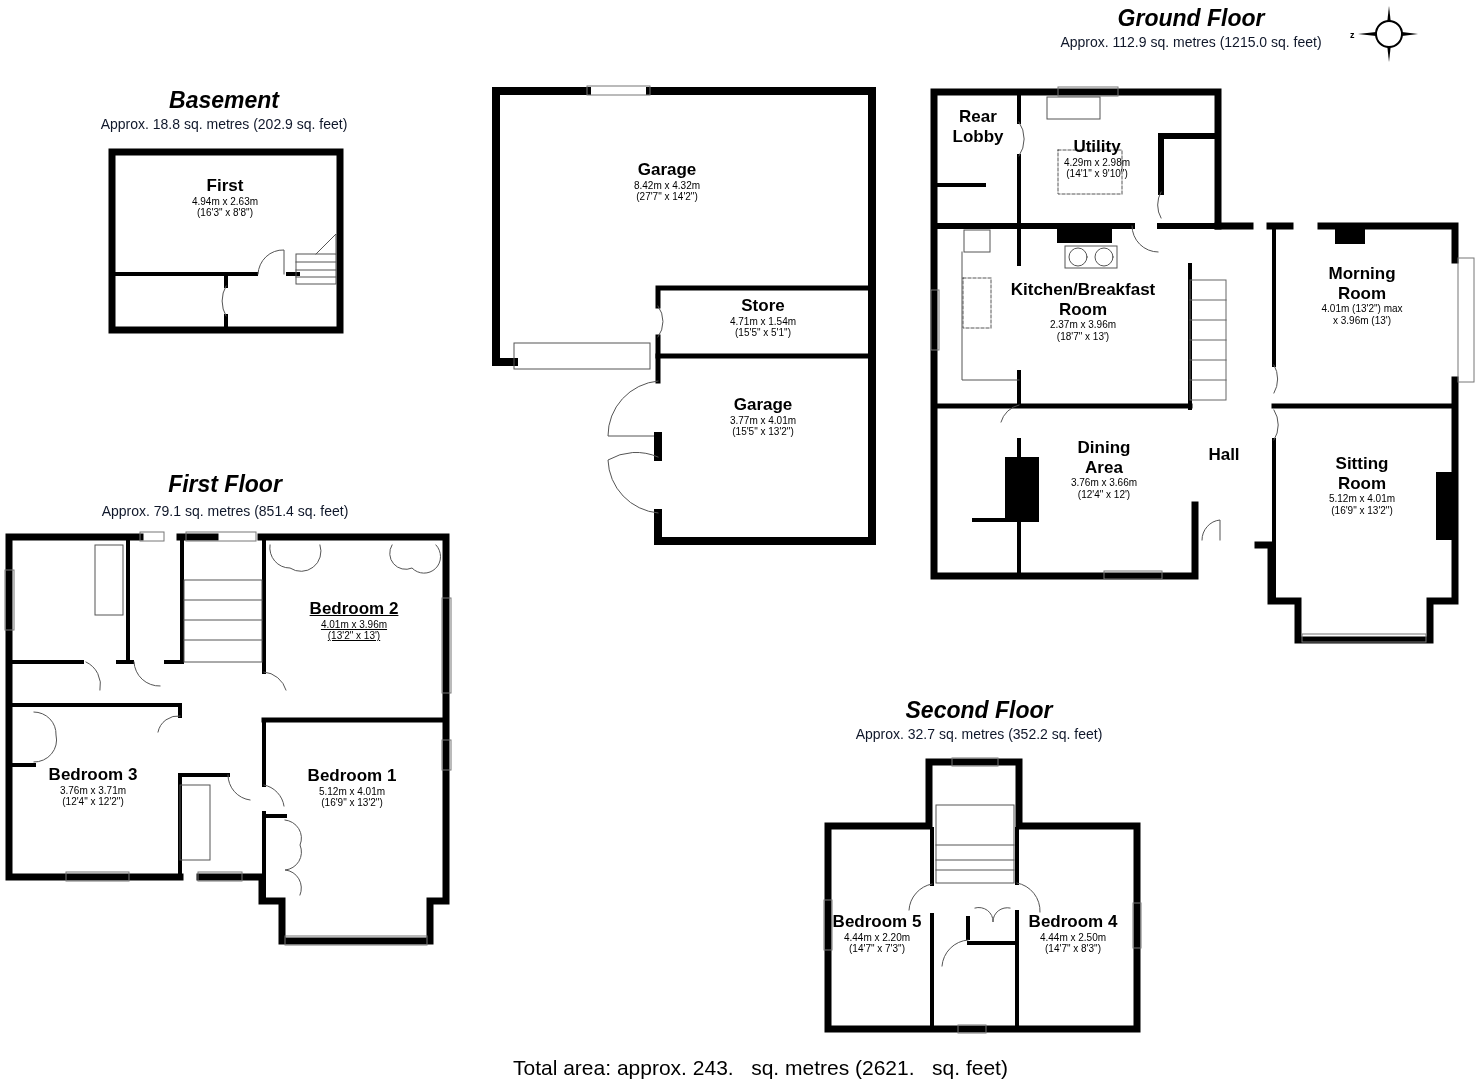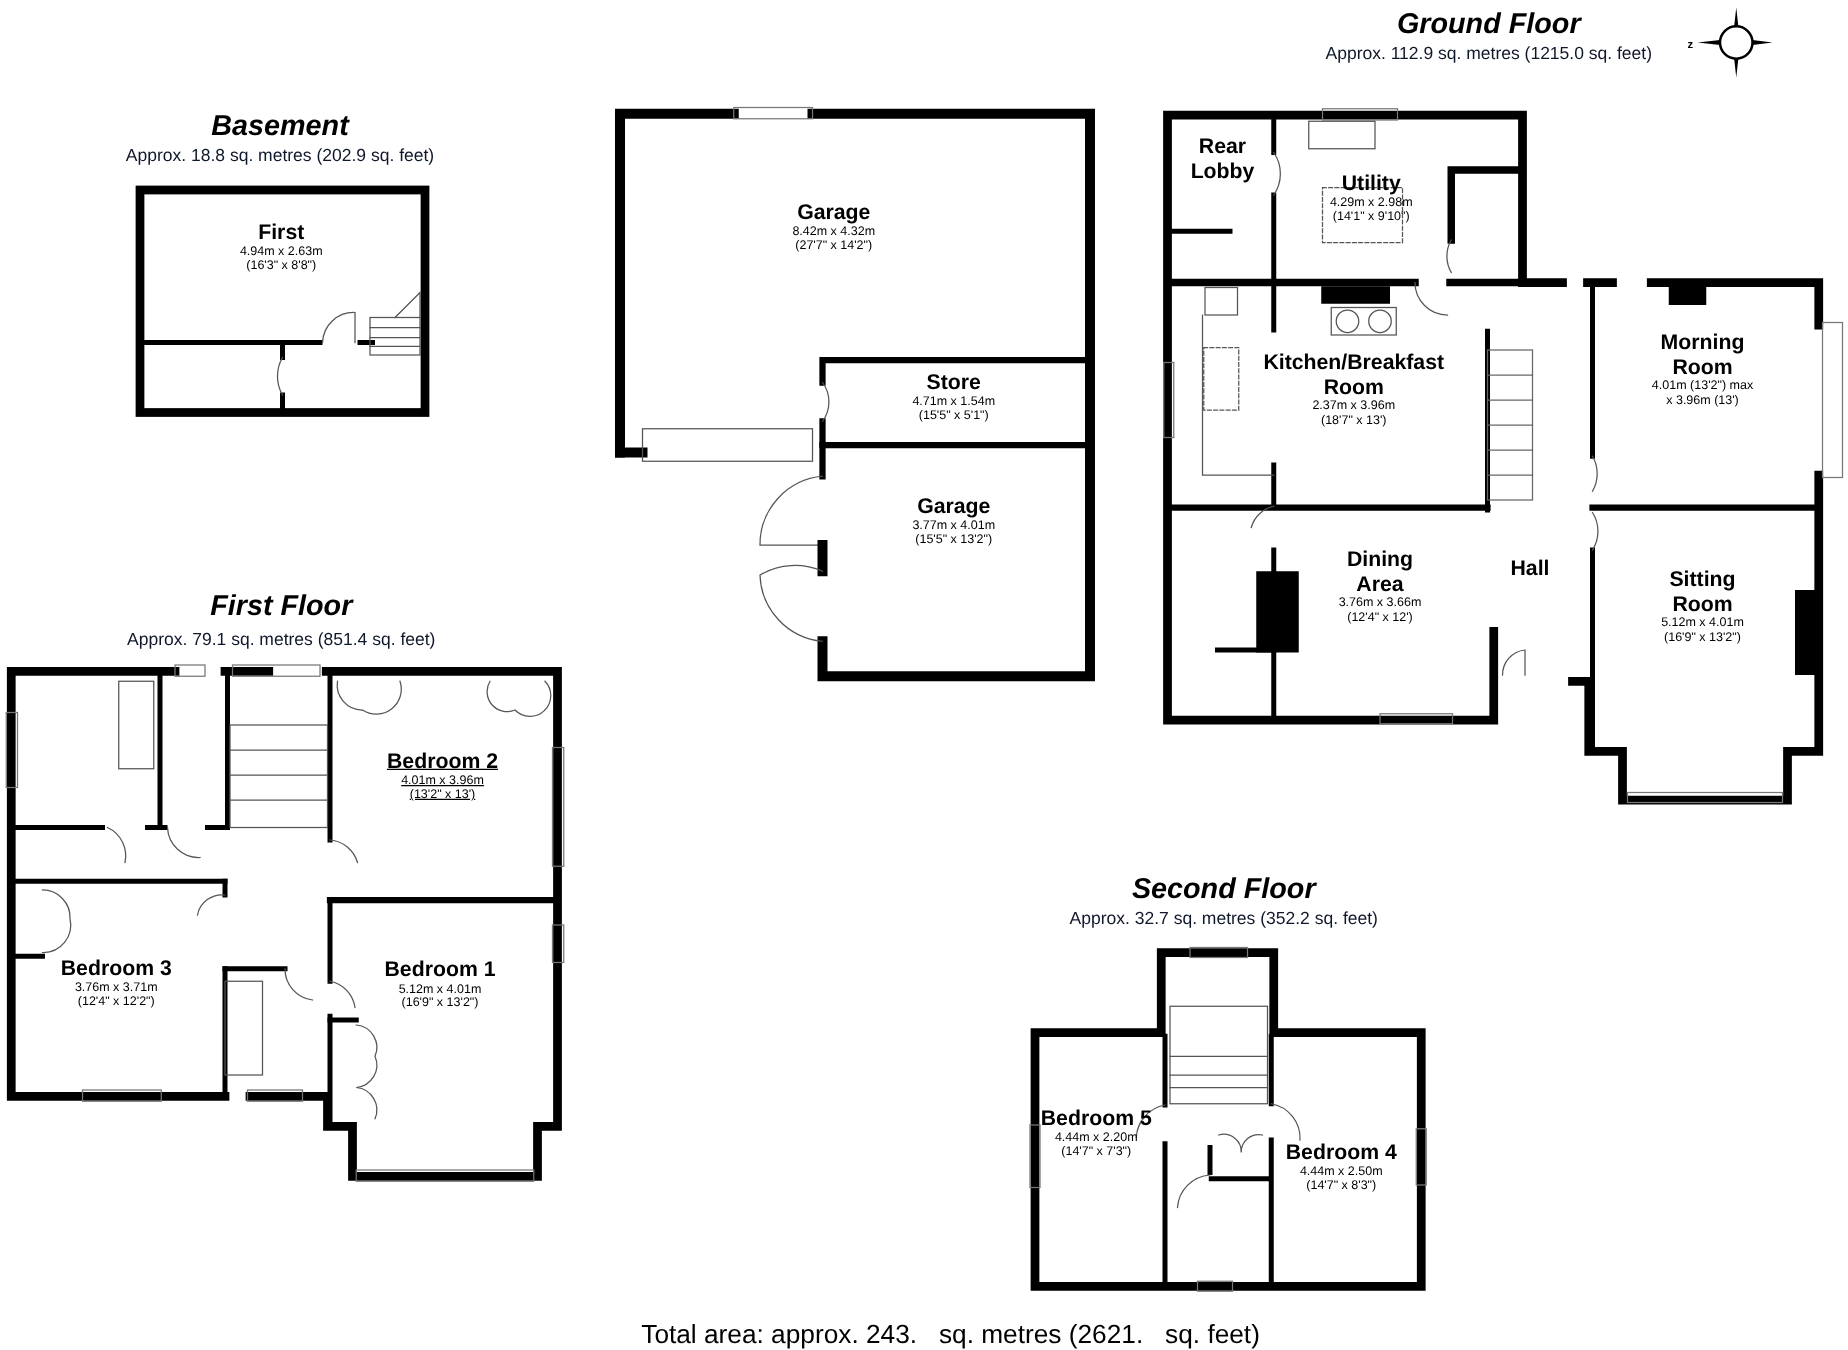--- a/index.html
+++ b/index.html
@@ -265,21 +265,21 @@
   <span class="rn">Bedroom 3</span>
   <span class="rd">3.76m x 3.71m</span>
   <span class="rd">(12'4" x 12'2")</span>
 </div>
 <div class="room" style="left:352px;top:766px;">
   <span class="rn">Bedroom 1</span>
   <span class="rd">5.12m x 4.01m</span>
   <span class="rd">(16'9" x 13'2")</span>
 </div>
 
-<div class="room" style="left:877px;top:885px;">
+<div class="room" style="left:877px;top:912px;">
   <span class="rn">Bedroom 5</span>
   <span class="rd">4.44m x 2.20m</span>
   <span class="rd">(14'7" x 7'3")</span>
 </div>
 <div class="room" style="left:1073px;top:912px;">
   <span class="rn">Bedroom 4</span>
   <span class="rd">4.44m x 2.50m</span>
   <span class="rd">(14'7" x 8'3")</span>
 </div>
 

